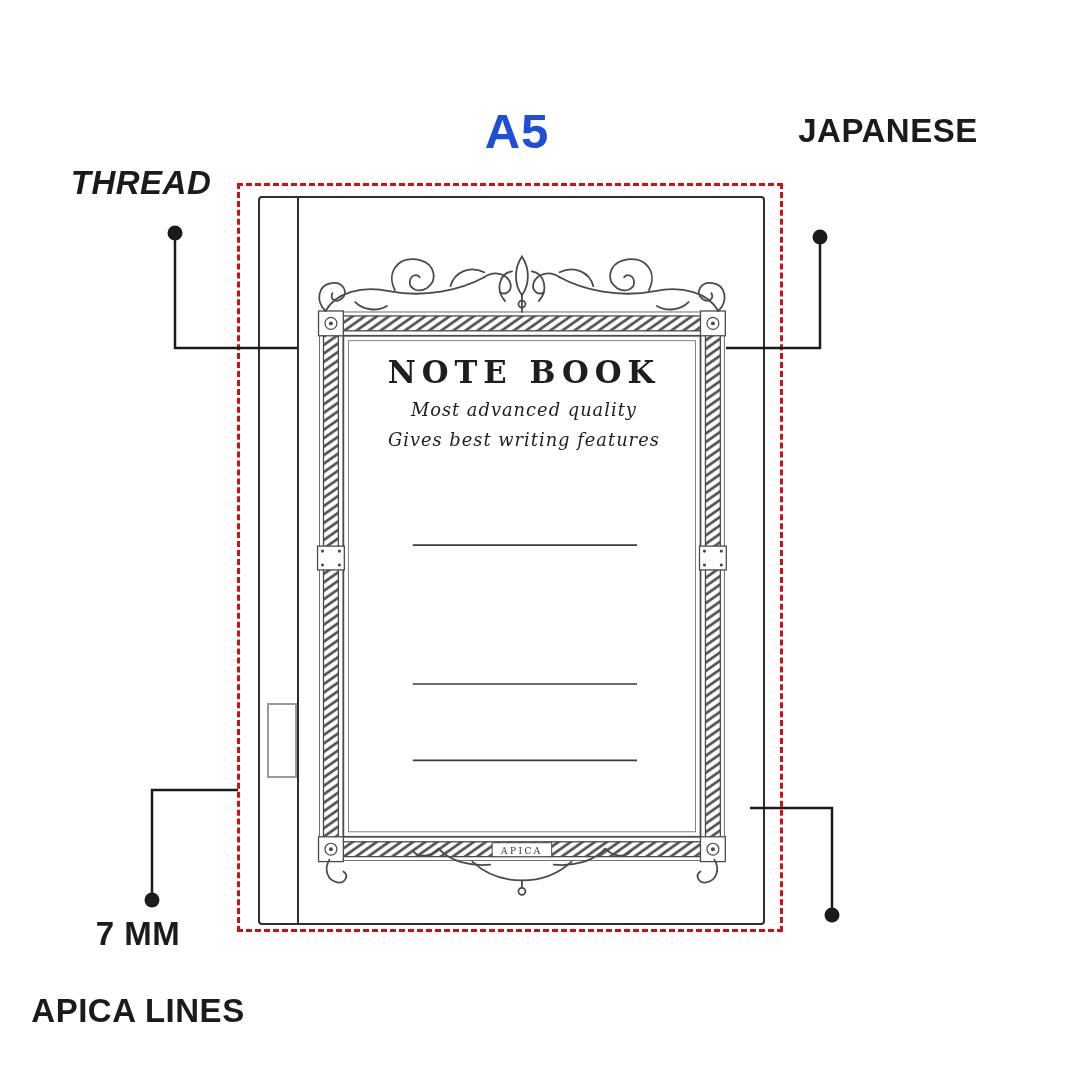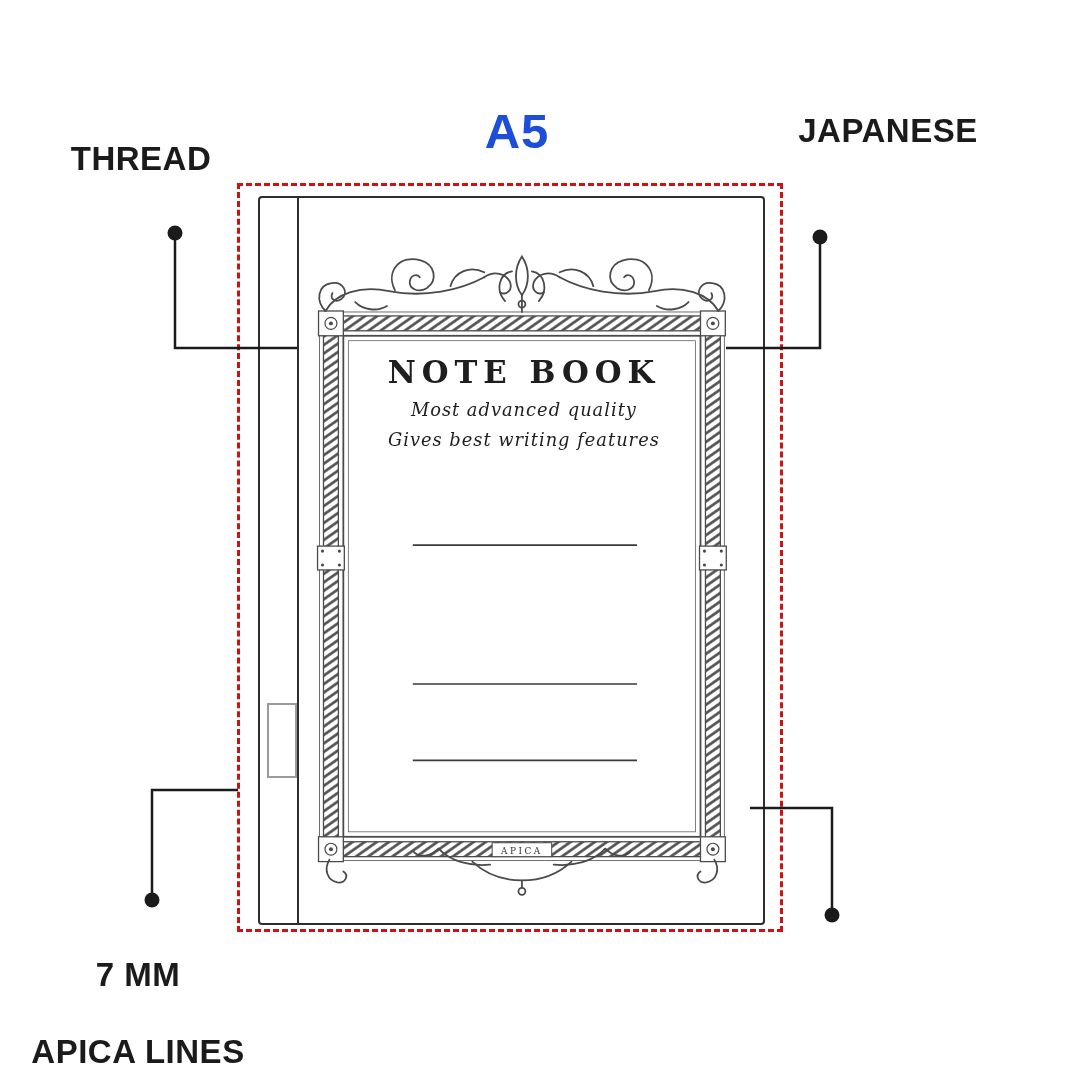--- a/index.html
+++ b/index.html
@@ -12,23 +12,23 @@
     position: absolute; left: 417px; top: 92px; width: 200px;
     text-align: center; font-size: 49px; line-height: 78px;
     font-weight: 700; letter-spacing: 1px; color: #1d4ed8;
   }
   .callout-label {
     position: absolute; text-align: center;
     font-size: 33px; line-height: 45px; font-weight: 600;
     letter-spacing: 0.5px; color: #1b1b1b;
   }
   .callout-label span { display: block; margin-top: 32px; }
-  .label-thread  { left: 36px;  top: 104px; width: 210px; }
+  .label-thread  { left: 36px;  top: 128px; width: 210px; font-style: italic; }
   .label-craft   { left: 731px; top: 76px;  width: 314px; }
-  .label-ruled   { left: 15px;  top: 920px; width: 246px; }
+  .label-ruled   { left: 15px;  top: 879px; width: 246px; }
   .label-sheets  { left: 723px; top: 940px; width: 244px; }
   .dashed-box {
     position: absolute; left: 237px; top: 183px; width: 546px; height: 749px;
     border: 3px dashed #ce1212; box-sizing: border-box;
   }
   .notebook {
     position: absolute; left: 258px; top: 196px; width: 507px; height: 729px;
     background: #ffffff; border: 2px solid #2e2e2e; border-radius: 4px;
     box-sizing: border-box;
   }

